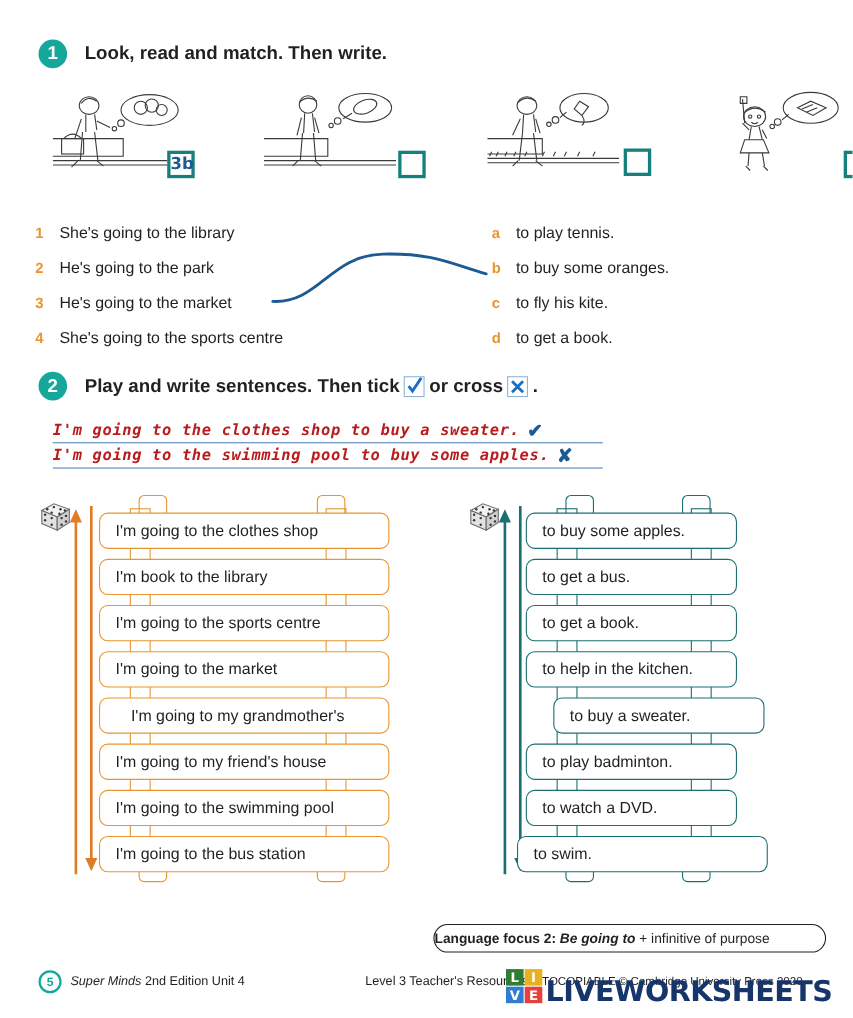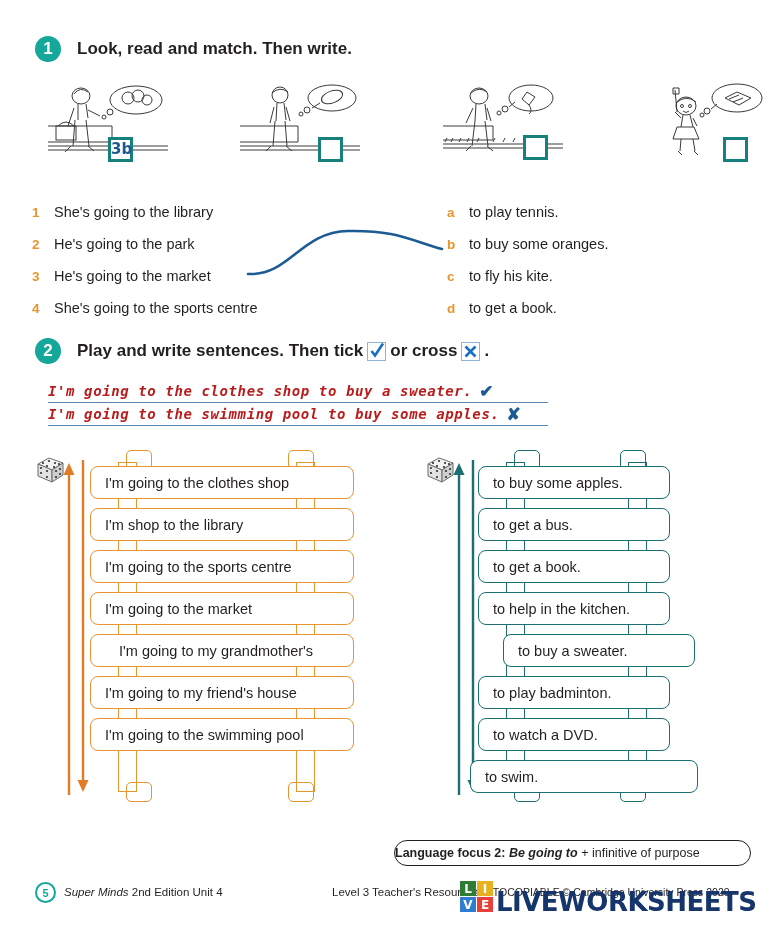--- a/index.html
+++ b/index.html
@@ -33,21 +33,21 @@
     vertical-align:middle;
   }
   .inline-box svg { display:block; }
 
   
   .pics { position:absolute; left:0; top:80px; width:775px; height:110px; }
   .pic { position:absolute; width:175px; height:110px; }
   .pic svg { position:absolute; left:0; top:0; }
   .ansbox {
     position:absolute; width:25px; height:25px;
-    border:3px solid #16807d; background:#fff;
+    border:3px solid #16807d; background:#fff;margin-left:44px;
   }
   .ansbox .hand {
     font-family:"DejaVu Sans", sans-serif;
     font-size:15px; font-weight:bold; color:#1c5a94;
     line-height:19px; text-align:center; display:block;
   }
 
   
   .mlist { position:absolute; }
   .mrow { display:flex; align-items:baseline; height:32px; }
@@ -353,26 +353,27 @@
 
   <div class="foot-tab" style="left:92px; top:-2px; width:26px; height:20px;"></div>
   <div class="foot-tab" style="left:254px; top:-2px; width:26px; height:20px;"></div>
   <div class="foot-tab" style="left:92px; top:330px; width:26px; height:20px;"></div>
   <div class="foot-tab" style="left:254px; top:330px; width:26px; height:20px;"></div>
 
   <div class="side-bar" style="left:84px; top:10px; width:19px; height:330px;"></div>
   <div class="side-bar" style="left:262px; top:10px; width:19px; height:330px;"></div>
 
   <div class="rung" style="left:56px; top:14px;  width:264px;">I'm going to the clothes shop</div>
-  <div class="rung" style="left:56px; top:56px;  width:264px;">I'm shop to the library</div>
+  <div class="rung" style="left:56px; top:56px;  width:264px;">I'm book to the library</div>
   <div class="rung" style="left:56px; top:98px;  width:264px;">I'm going to the sports centre</div>
   <div class="rung" style="left:56px; top:140px; width:264px;">I'm going to the market</div>
   <div class="rung" style="left:56px; top:182px; width:264px;padding-left:28px;">I'm going to my grandmother's</div>
   <div class="rung" style="left:56px; top:224px; width:264px;">I'm going to my friend's house</div>
   <div class="rung" style="left:56px; top:266px; width:264px;">I'm going to the swimming pool</div>
+  <div class="rung" style="left:56px; top:308px; width:264px;">I'm going to the bus station</div>
 </div>
 
 <div class="ladder teal" style="left:424px; top:452px; width:290px; height:350px;">
 
   <svg width="34" height="32" viewBox="0 0 34 32" style="position:absolute;left:0;top:2px;">
     <g stroke="#6d6d6d" stroke-width="1">
       <path d="M4 10 L15 4 L29 9 L18 16 Z" fill="#f2f2f2"></path>
       <path d="M4 10 L18 16 L18 28 L4 22 Z" fill="#e2e2e2"></path>
       <path d="M18 16 L29 9 L29 21 L18 28 Z" fill="#cfcfcf"></path>
     </g>

